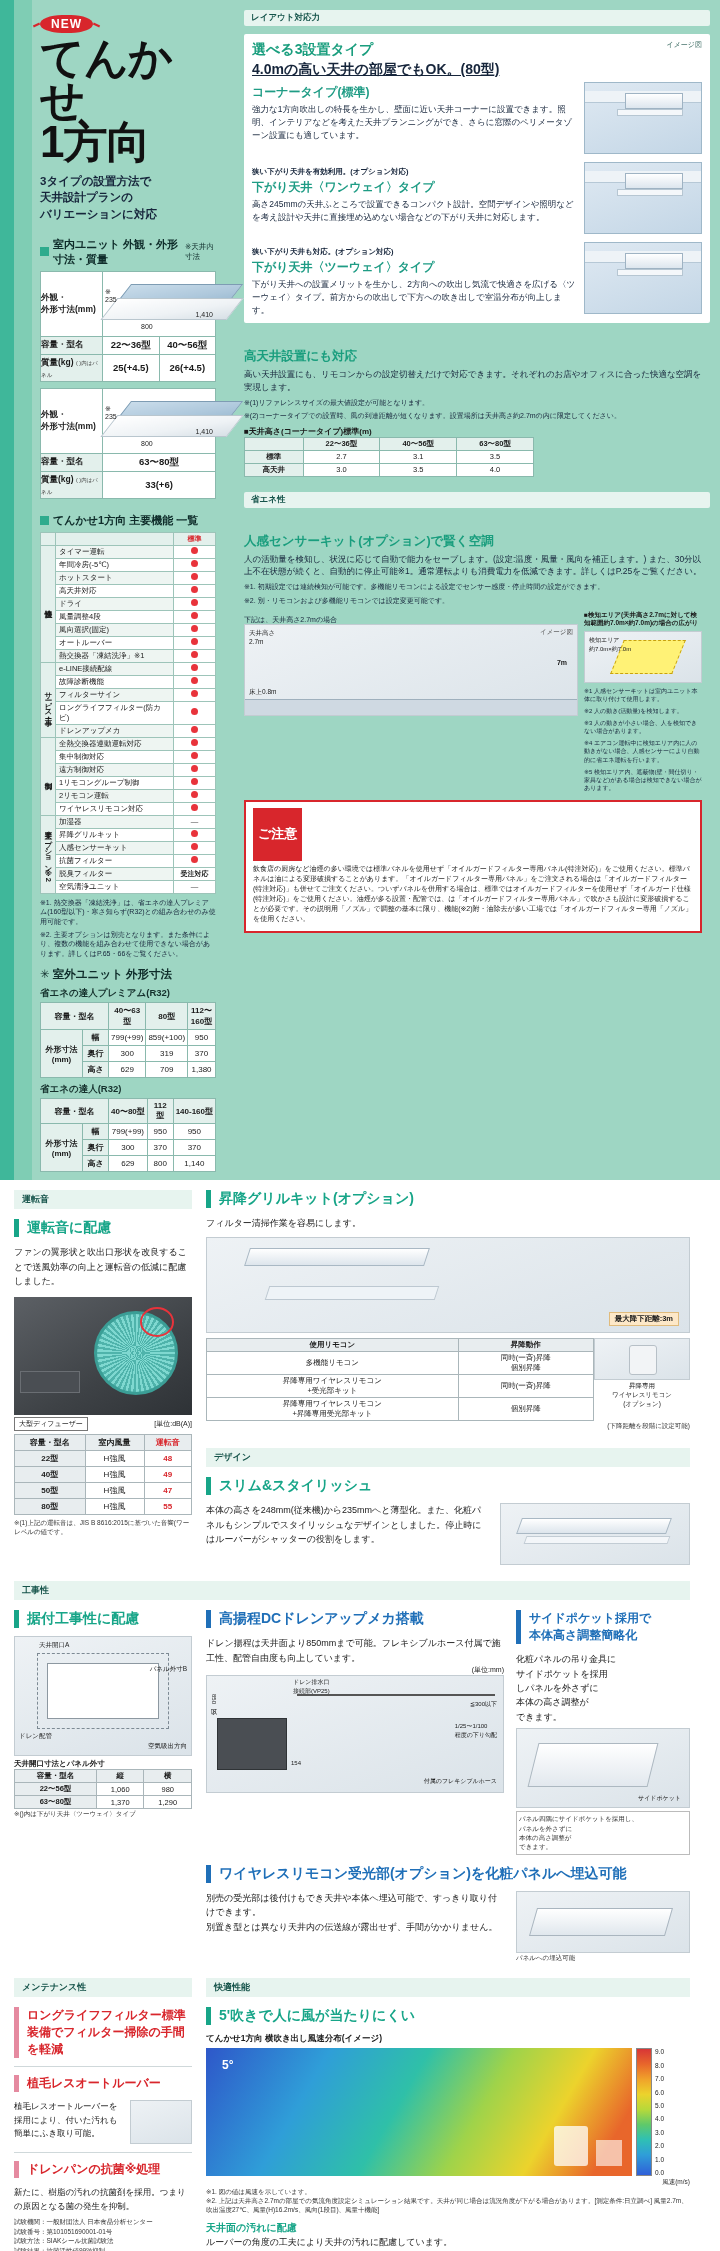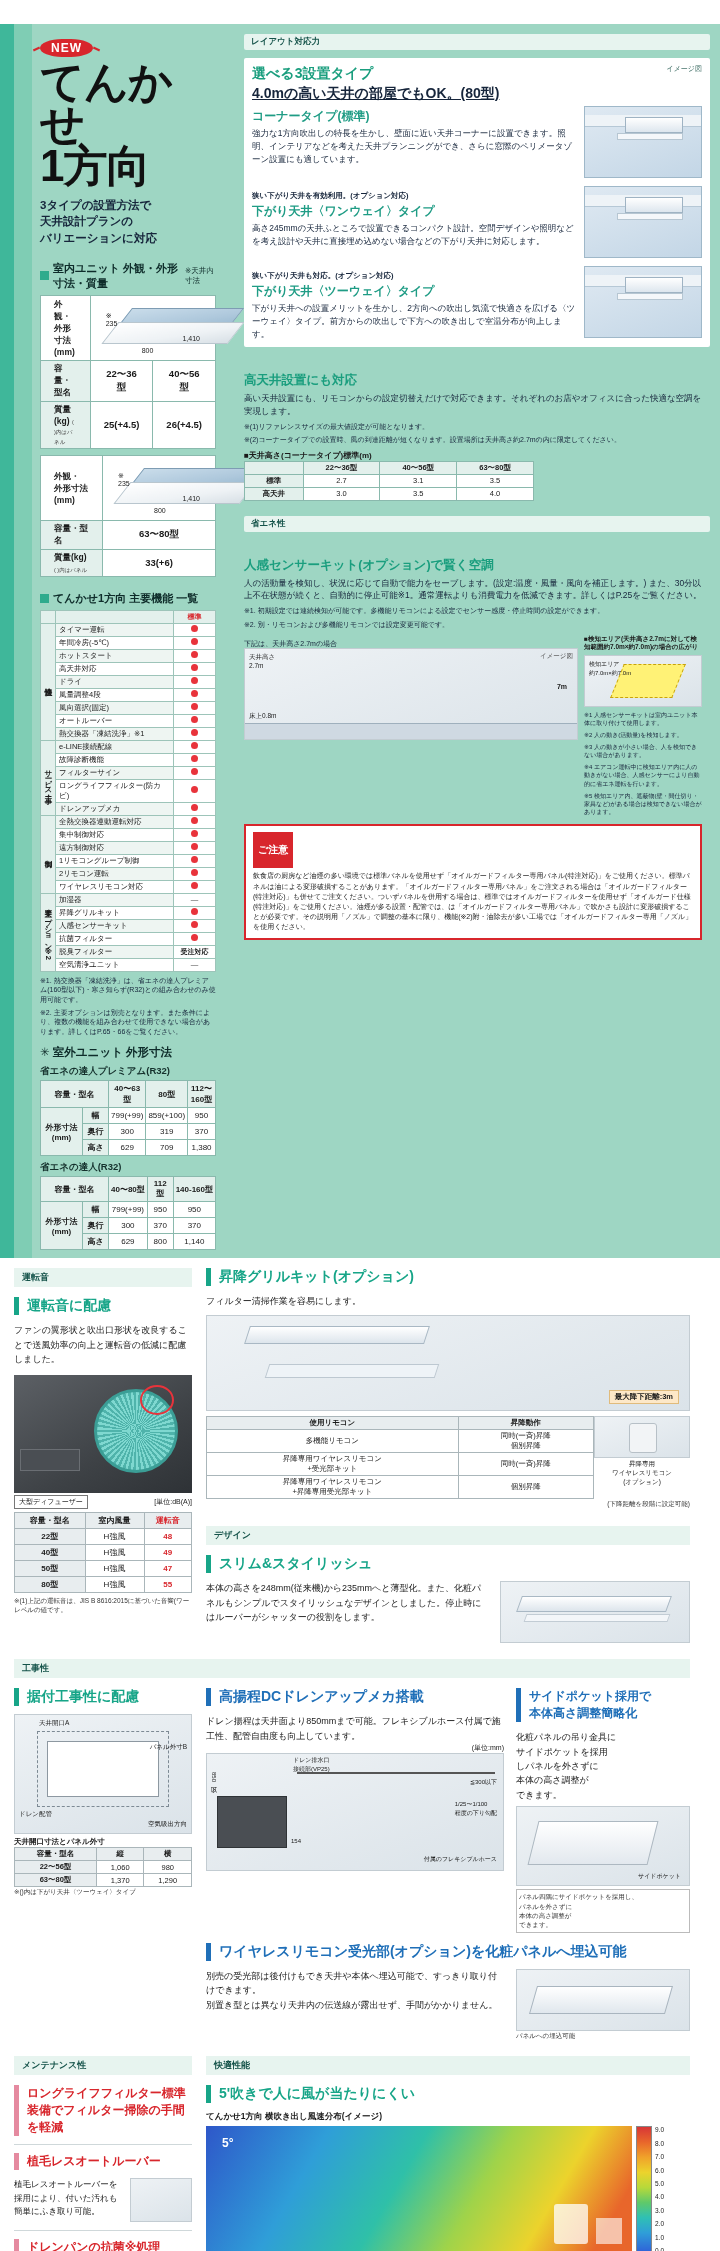--- a/index.html
+++ b/index.html
@@ -11,21 +11,20 @@
   }
   .page { position: relative; width: 720px; }
 
   
   .hero {
     position: relative;
     background: #9ed6c3;
     padding: 0;
     display: flex;
     min-height: 905px;
-    margin-top: 24px;
   }
   .hero-stripe {
     width: 14px; background: #3fb79a; flex: 0 0 14px;
   }
   .hero-stripe2 { width: 18px; background: #7fcdb4; flex: 0 0 18px; }
 
   .hero-left { width: 190px; flex: 0 0 190px; padding: 14px 6px 8px 8px; }
   .hero-mid  { width: 18px; flex: 0 0 18px; }
   .hero-right{ flex: 1 1 auto; padding: 10px 10px 10px 4px; }
 
@@ -60,21 +59,21 @@
     margin: 14px 0 4px 0;
     display: flex; align-items: center; gap: 4px;
   }
   .sq { width:9px; height:9px; background:#2eab8d; display:inline-block; flex:0 0 9px;}
   .sec-h .tiny { font-size:7.5px; font-weight: normal; }
 
   table { border-collapse: collapse; width: 100%; }
 
   
   .dimtbl { background:#fff; font-size: 8px; }
-  .dimtbl td { border: 1px solid #8ab9ad; padding: 2px 13px; vertical-align: middle;}
+  .dimtbl td { border: 1px solid #8ab9ad; padding: 2px 0; vertical-align: middle;}
   .dimtbl .lbl { background:#e3f0ec; width: 62px; font-weight: bold; font-size:8.5px;}
   .dimtbl .lbl .sub { font-weight: normal; font-size: 5.5px; color:#444;}
   .dimtbl .val { text-align:center; font-weight:bold; font-size:9.5px; }
   .dimtbl .figrow td { height: 64px; background:#fff; }
 
   .unitfig { position:relative; height:60px; }
   .unitbody{
     position:absolute; left:18px; top:10px; width:112px; height:26px;
     background: linear-gradient(170deg,#c9dcea 0%, #aec8dc 55%, #91b3cc 100%);
     transform: skewX(-38deg) ;
@@ -187,22 +186,22 @@
   }
 
   .kvtbl { font-size:7.5px; }
   .kvtbl td { border:1px solid #aab6ba; padding:1px 3px; text-align:center;}
   .kvtbl .h { background:#e8edef; font-weight:bold;}
 
   .cautionbox {
     border:2px solid #d8262c; background:#fff; padding:6px 7px; font-size:7px; line-height:1.45;
   }
   .caution-tag {
-    display:inline-block; background:#d8262c; color:#fff; font-size:10px; font-weight:bold;
-    padding:11px 5px; margin-bottom:3px;
+    display:inline-block; background:#d8262c; color:#fff; font-size:13px; font-weight:bold;
+    padding:17px 5px; margin-bottom:3px;
   }
 
   .colorbar {
     width: 16px; background: linear-gradient(180deg,
       #d83636 0%, #e8662b 12%, #f0a22a 24%, #ecd32c 36%,
       #b7d93a 48%, #5fc96a 60%, #2fc0b4 72%, #2f9ed8 84%, #2f5fd8 100%);
     border:1px solid #888;
   }
   .airflow {
     background: linear-gradient(120deg,#2e57c9 0%, #2f9ed8 25%, #2fc0a8 45%, #9fd34a 62%, #ecd32c 78%, #e8662b 92%);

